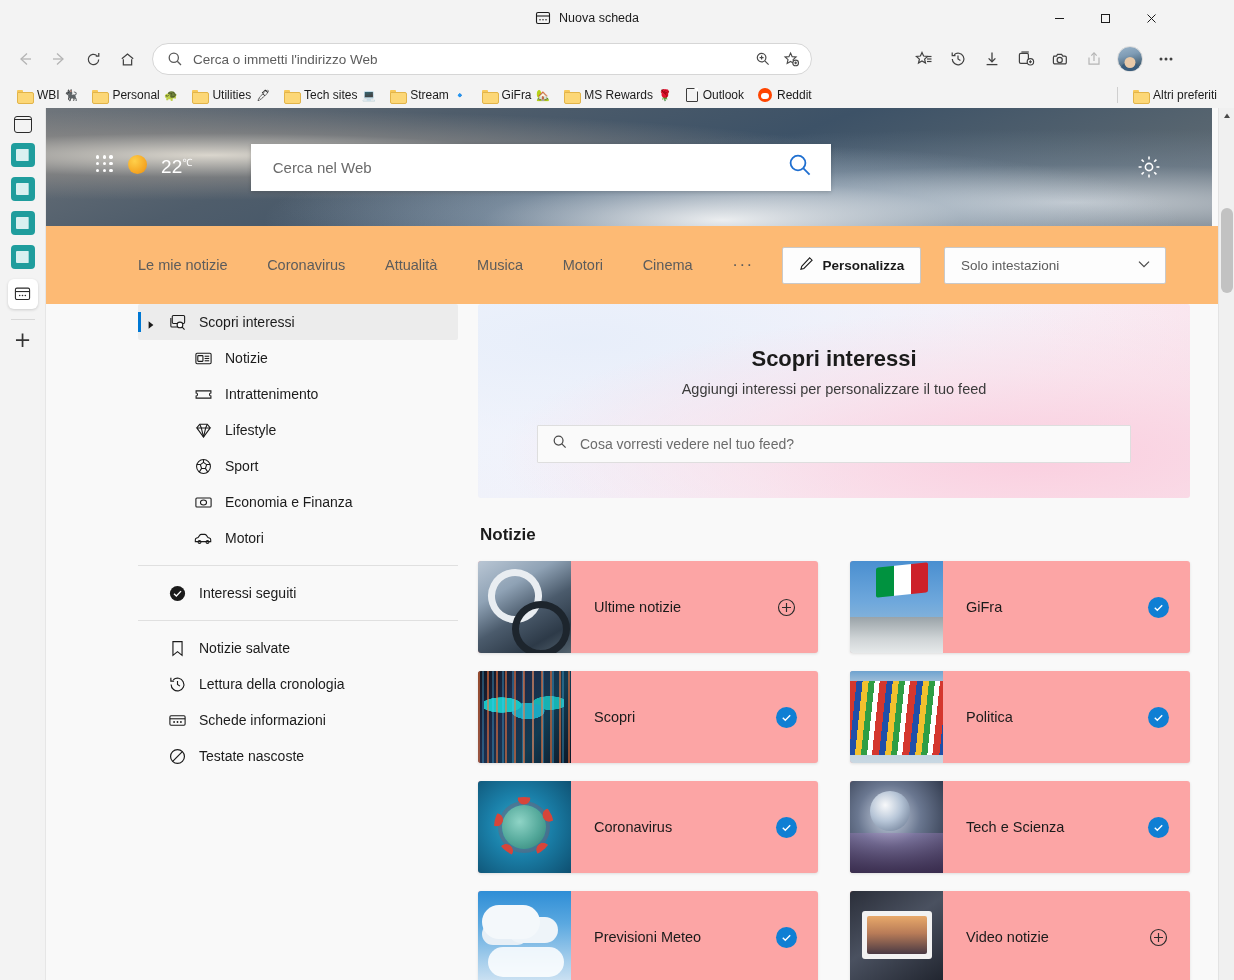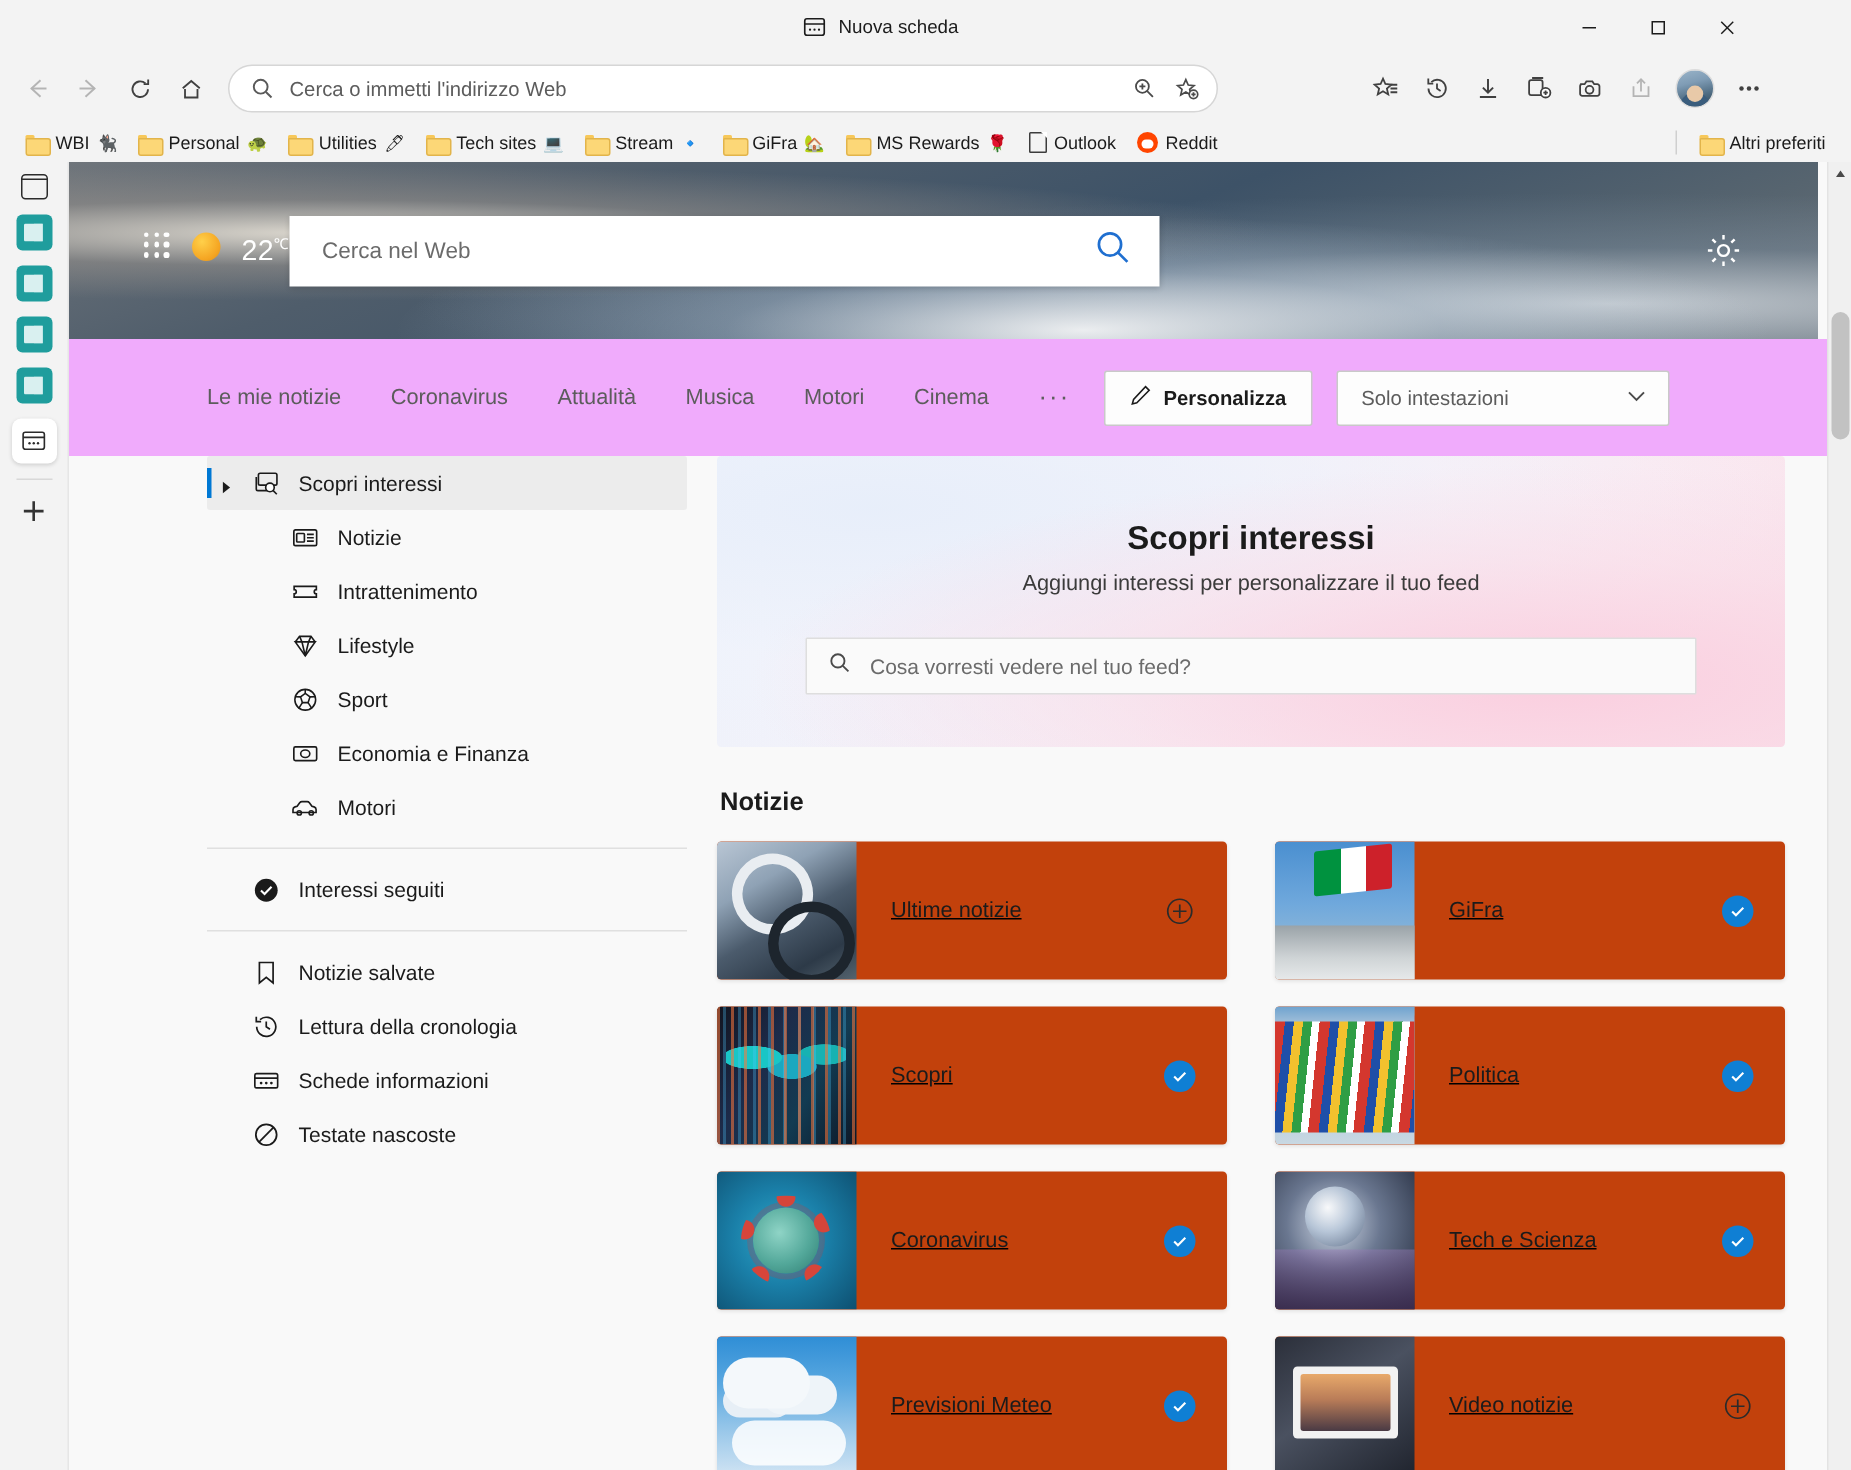--- a/index.html
+++ b/index.html
@@ -143,31 +143,32 @@
       linear-gradient(160deg, #6f757b 0%, #4f5d6b 28%, #3d5267 55%, #56646f 80%, #6b737a 100%);
     display: flex; align-items: center;
   }
   .hero-left { display:flex; align-items:flex-start; gap:14px; margin-left:50px; }
   .grid-ic { width:18px; height:18px; display:grid; grid-template-columns:repeat(3,1fr); grid-template-rows:repeat(3,1fr); gap:2px; }
   .grid-ic i { background:#ffffff; border-radius:50%; display:block; width:3.4px; height:3.4px; }
   .sun { width:19px; height:19px; border-radius:50%; background: radial-gradient(circle at 35% 32%, #ffd04a 0%, #f5a623 65%, #e08f12 100%); }
   .temp { color:#fff; font-size:19px; letter-spacing:.2px; }
   .temp sup { font-size:10px; vertical-align: super; }
   .hero-search {
-    width: 580px; height: 47px; background:#fff; 
+    width: 580px; height: 47px; background:#fff; margin-left: 58px;
     display:flex; align-items:center; padding: 0 18px 0 22px;
     box-shadow: 0 1px 4px rgba(0,0,0,.18);
   }
   .hero-search .ph { flex:1 1 auto; color:#6b6b6b; font-size:15px; }
   .hero-gear { margin-left:auto; margin-right:50px; width:26px; height:26px; color:#fff; }
 
   
   .navrow {
     display:flex; align-items:center; height:78px; padding-left:92px; padding-right:68px;
-    background:#f0abfc;
+    background:#fdba74;
+    justify-content:space-between;
   }
   .navtab { font-size:14.5px; color:#5c5c5c; margin-right:33px; white-space:nowrap; }
   .nav-more { font-size:17px; color:#5c5c5c; letter-spacing:1.5px; margin-right:22px; }
   .btn-personalizza {
     height:37px; border:1px solid #c9c9c9; background:#fdfdfd; border-radius:2px;
     display:flex; align-items:center; gap:8px; padding:0 16px; font-size:13.5px; color:#1b1b1b; font-weight:600;
   }
   .select-box {
     height:37px; border:1px solid #c9c9c9; background:#fdfdfd; border-radius:2px;
     display:flex; align-items:center; padding:0 12px 0 16px; margin-left:16px; width:222px;
@@ -206,22 +207,22 @@
   .dc-sub { font-size:14.5px; color:#3b3b3b; margin-top:9px; }
   .dc-search {
     margin-top:28px; width:594px; height:38px; background:#fafafa; border:1px solid #dedede;
     border-radius:1px; display:flex; align-items:center; padding:0 14px; gap:12px;
   }
   .dc-search .ph { font-size:14px; color:#6b6b6b; }
 
   .sect-title { font-size:17px; font-weight:700; color:#1b1b1b; margin:27px 0 16px 2px; }
   .cards { display:grid; grid-template-columns:1fr 1fr; gap:18px 32px; }
   .card {
-    height:92px; background:#c2410c; border-radius:3px; display:flex; align-items:center;
-    box-shadow: 0 1px 3px rgba(0,0,0,.11); overflow:hidden;text-decoration:underline;
+    height:92px; background:#fca5a5; border-radius:3px; display:flex; align-items:center;
+    box-shadow: 0 1px 3px rgba(0,0,0,.11); overflow:hidden;
   }
   .card-thumb { width:93px; height:92px; flex:0 0 auto; }
   .card-label { font-size:14.5px; color:#1b1b1b; margin-left:23px; }
   .card-act { margin-left:auto; margin-right:21px; width:21px; height:21px; flex:0 0 auto; }
   .chk {
     width:21px; height:21px; border-radius:50%; background:#0f7fd4;
     display:flex; align-items:center; justify-content:center;
   }
 
   

